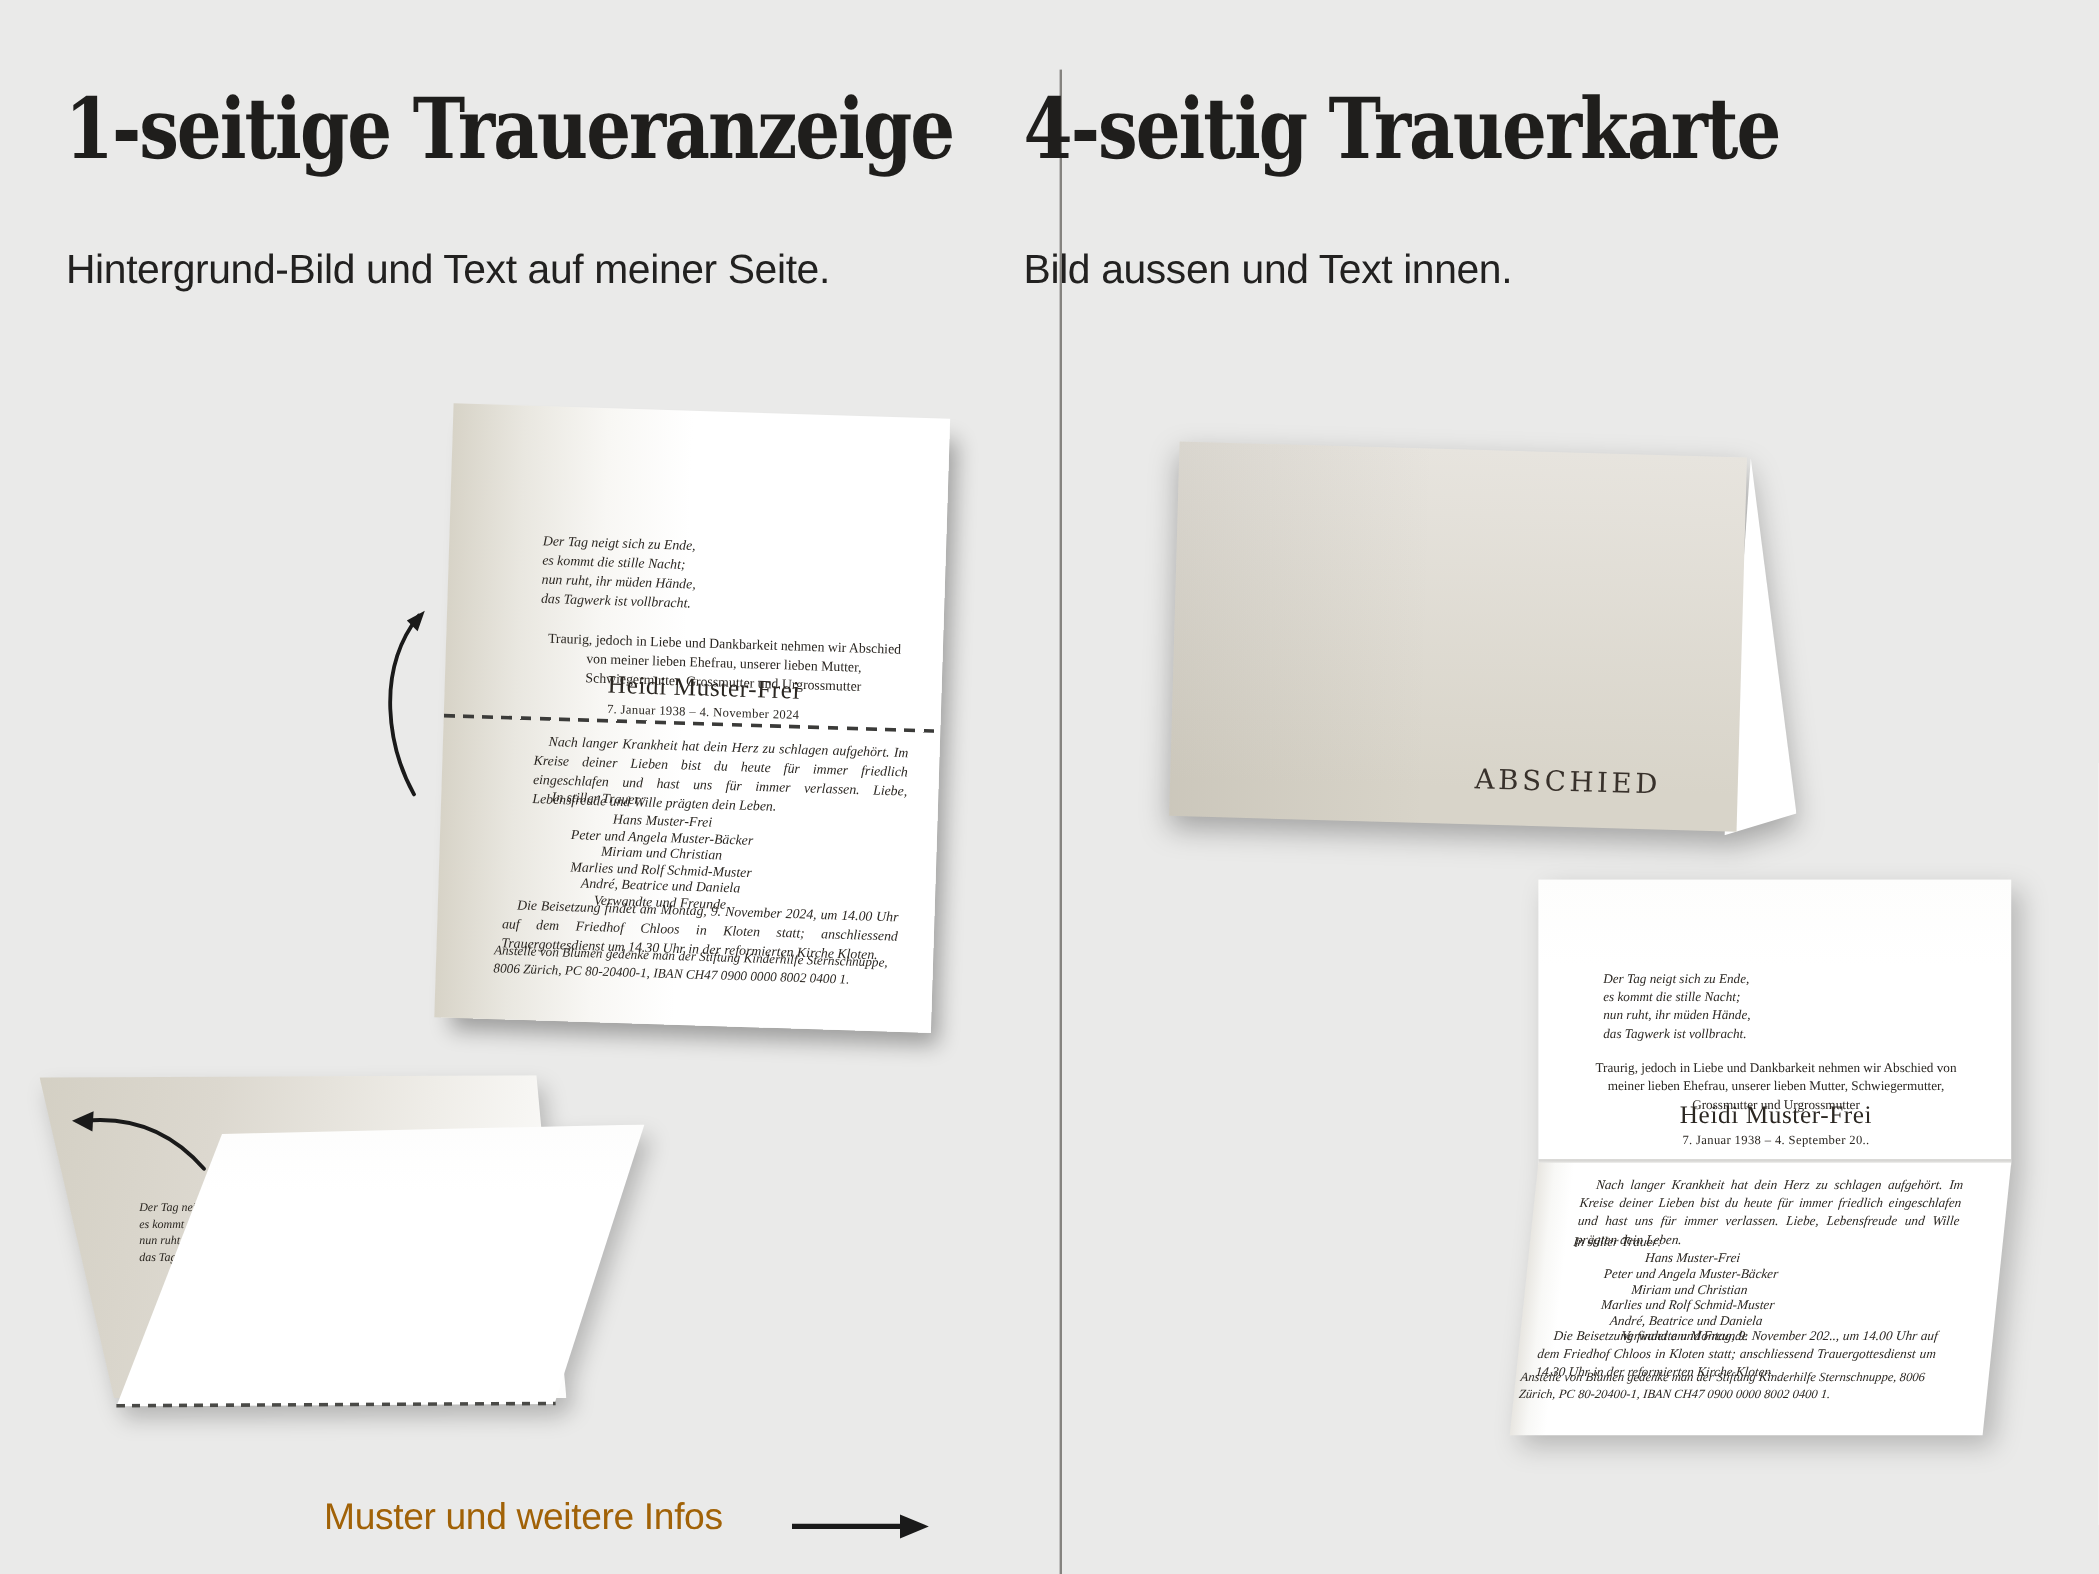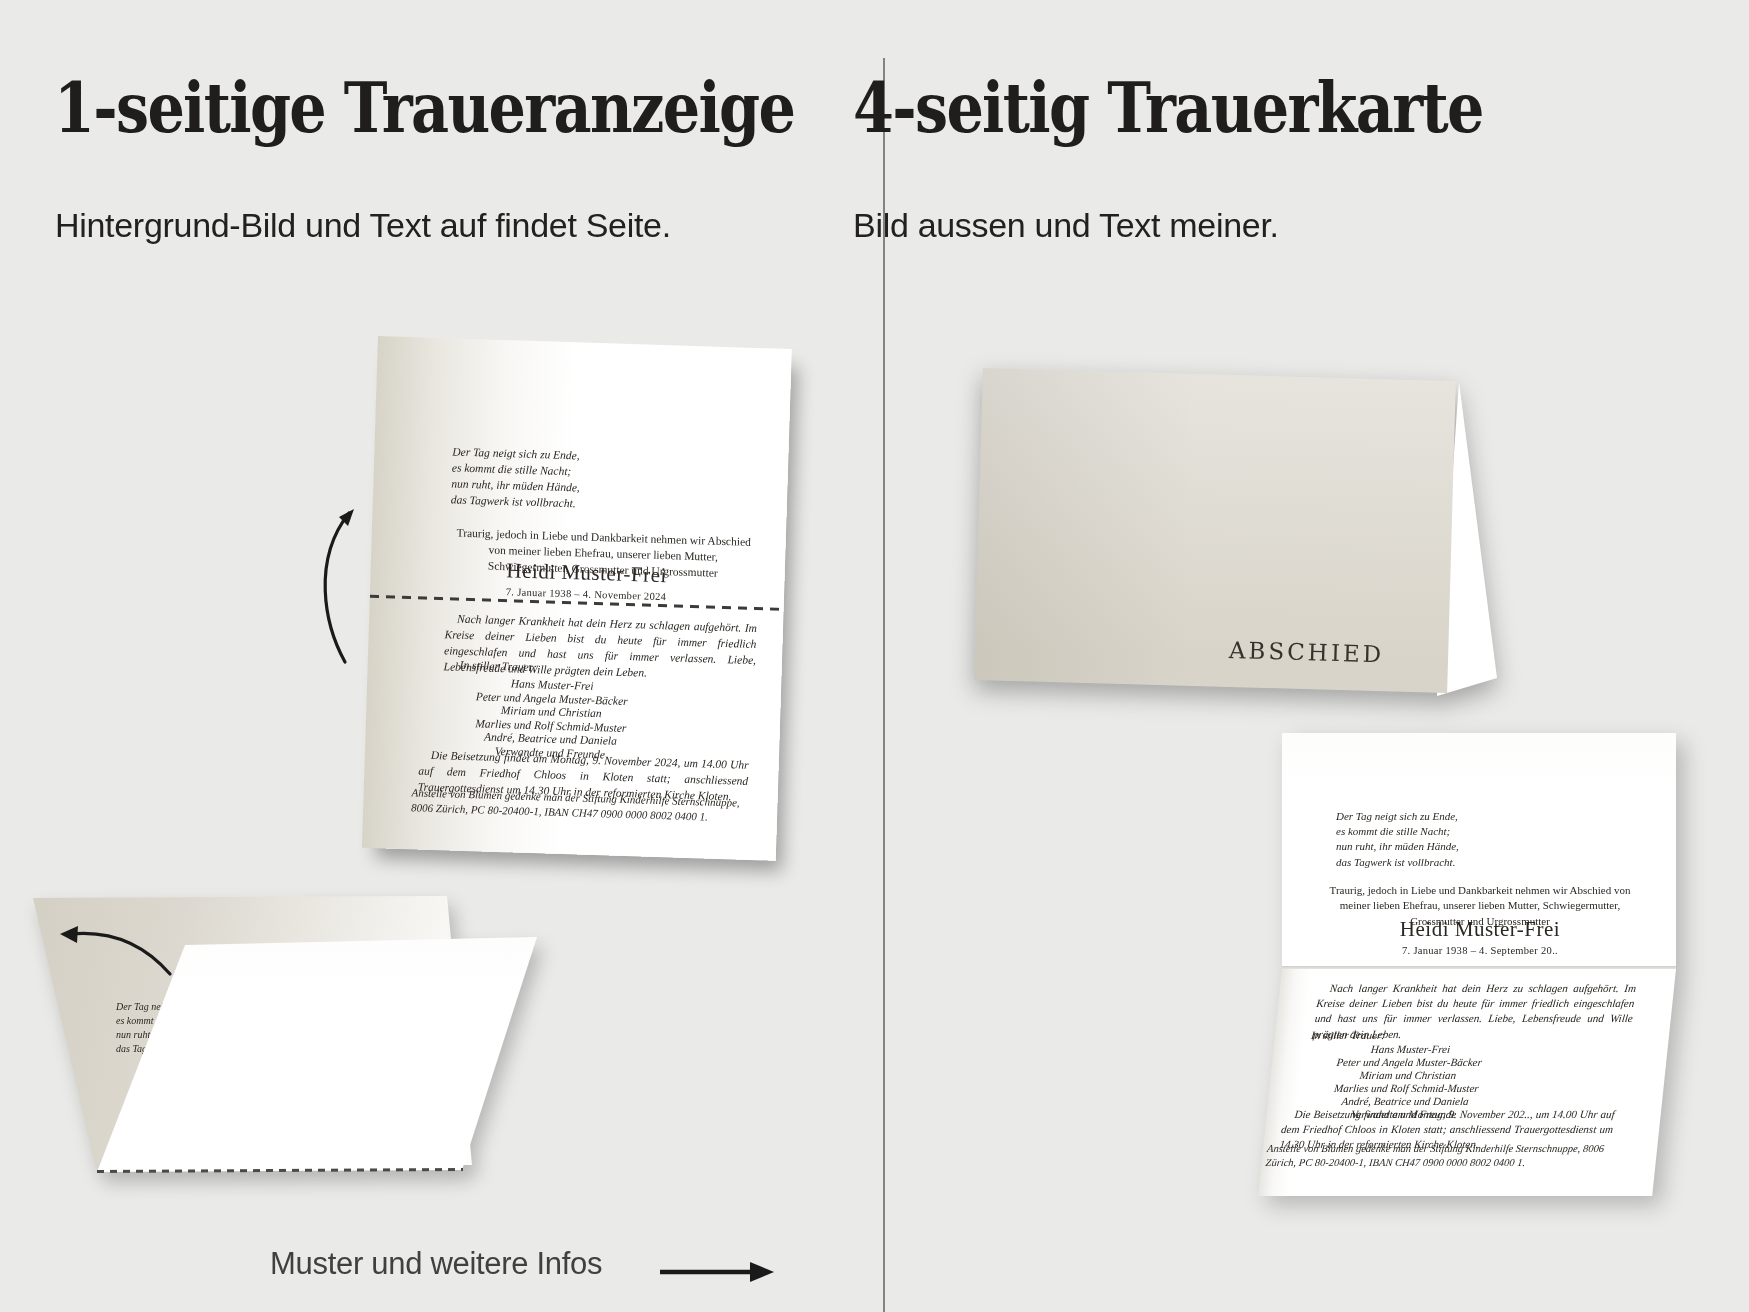--- a/index.html
+++ b/index.html
@@ -62,21 +62,21 @@
      font-family:"Liberation Serif",serif;font-style:italic;font-size:10px;line-height:1.4;color:#2b2722;}
   .fragment-poem span{display:block;white-space:nowrap;}
   .sheet-front{position:absolute;left:0;top:0;width:545px;height:300px;z-index:3;
      clip-path:polygon(165px 57px,517px 49px,442px 282px,77px 284px);
      background:linear-gradient(to bottom,#fbfbfa 0%,#ffffff 35%);}
   .perforation{position:absolute;left:77px;top:281px;width:366px;height:3px;z-index:4;
      transform:rotate(-.3deg);
      background:repeating-linear-gradient(to right,#4a4a47 0 7px,transparent 7px 13px);}
 
   
-  .more-info{position:absolute;left:270px;top:1246px;font-size:31px;color:#404040;
+  .more-info{position:absolute;left:270px;top:1246px;font-size:31px;color:#a16207;
      letter-spacing:-.3px;white-space:nowrap;}
   .cta-arrow-svg{position:absolute;left:652px;top:1253px;width:125px;height:38px;}
 
   
   .cover-group{position:absolute;left:950px;top:360px;width:560px;height:350px;
      filter:drop-shadow(0 10px 12px rgba(0,0,0,.30));}
   .back-edge{position:absolute;left:0;top:0;width:560px;height:350px;background:#ffffff;
      clip-path:polygon(509px 22px,547px 318px,487px 336px);
      filter:drop-shadow(3px 2px 2px rgba(0,0,0,.28));}
   .cover-card{position:absolute;left:33px;top:8px;width:473px;height:312px;
@@ -107,23 +107,23 @@
   .pb-donation{left:4px;top:173px;width:356px;font-size:10.5px;font-style:italic;line-height:1.35;position:absolute;}
 </style>
 </head>
 <body>
 
 <div id="app">
 
   <div class="divider"></div>
 
   <div class="col-title t-left">1-seitige Traueranzeige</div>
-  <div class="col-sub  s-left">Hintergrund-Bild und Text auf findet Seite.</div>
+  <div class="col-sub  s-left">Hintergrund-Bild und Text auf meiner Seite.</div>
   <div class="col-title t-right">4-seitig Trauerkarte</div>
-  <div class="col-sub  s-right">Bild aussen und Text meiner.</div>
+  <div class="col-sub  s-right">Bild aussen und Text innen.</div>
 
   <div class="main-card cardtext">
     <div class="poem mc-poem">
       <span>Der Tag neigt sich zu Ende,</span>
       <span>es kommt die stille Nacht;</span>
       <span>nun ruht, ihr müden Hände,</span>
       <span>das Tagwerk ist vollbracht.</span>
     </div>
     <div class="centerblock mc-intro">Traurig, jedoch in Liebe und Dankbarkeit nehmen wir Abschied von meiner lieben Ehefrau, unserer lieben Mutter, Schwiegermutter, Grossmutter und Urgrossmutter</div>
     <div class="centerblock deceased mc-name">Heidi Muster-Frei</div>

